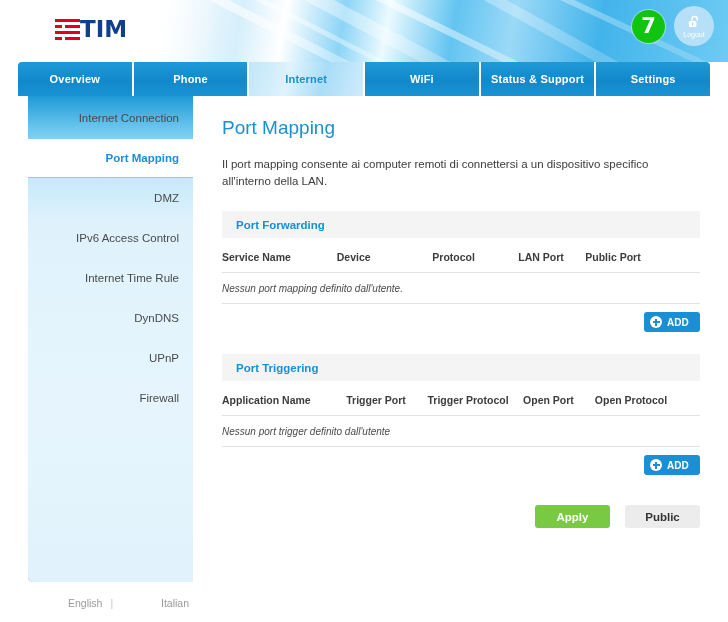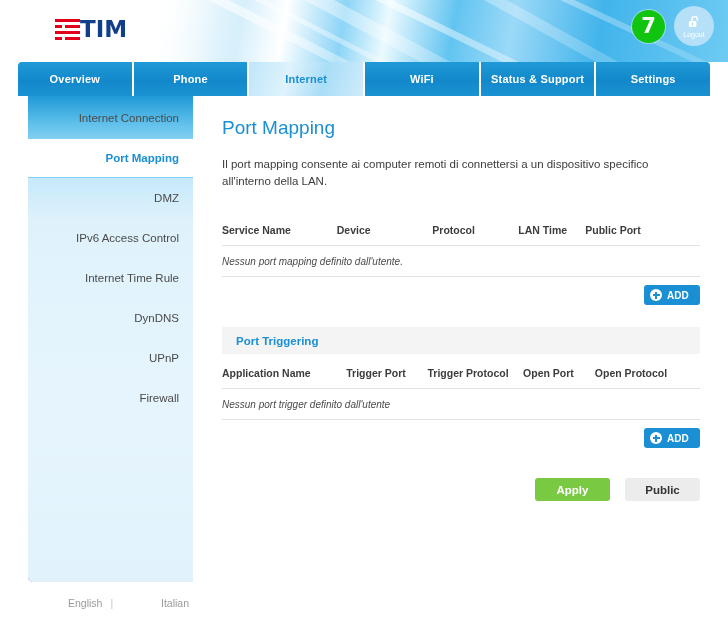--- a/index.html
+++ b/index.html
@@ -306,27 +306,28 @@
       <div class="side-item">
         <span>Firewall</span>
       </div>
     </div>
 
     <div class="content">
       <h1 class="page-title">Port Mapping</h1>
       <p class="page-desc">Il port mapping consente ai computer remoti di connettersi a un dispositivo specifico all'interno della LAN.</p>
 
       <div class="section">
+        <div class="section-head">Port Forwarding</div>
         <table class="tbl">
           <thead>
             <tr>
               <th style="width:24%">Service Name</th>
               <th style="width:20%">Device</th>
               <th style="width:18%">Protocol</th>
-              <th style="width:14%">LAN Time</th>
+              <th style="width:14%">LAN Port</th>
               <th style="width:24%">Public Port</th>
             </tr>
           </thead>
           <tbody>
             <tr>
               <td class="empty" colspan="5">Nessun port mapping definito dall'utente.</td>
             </tr>
           </tbody>
         </table>
         <div class="tbl-foot">

